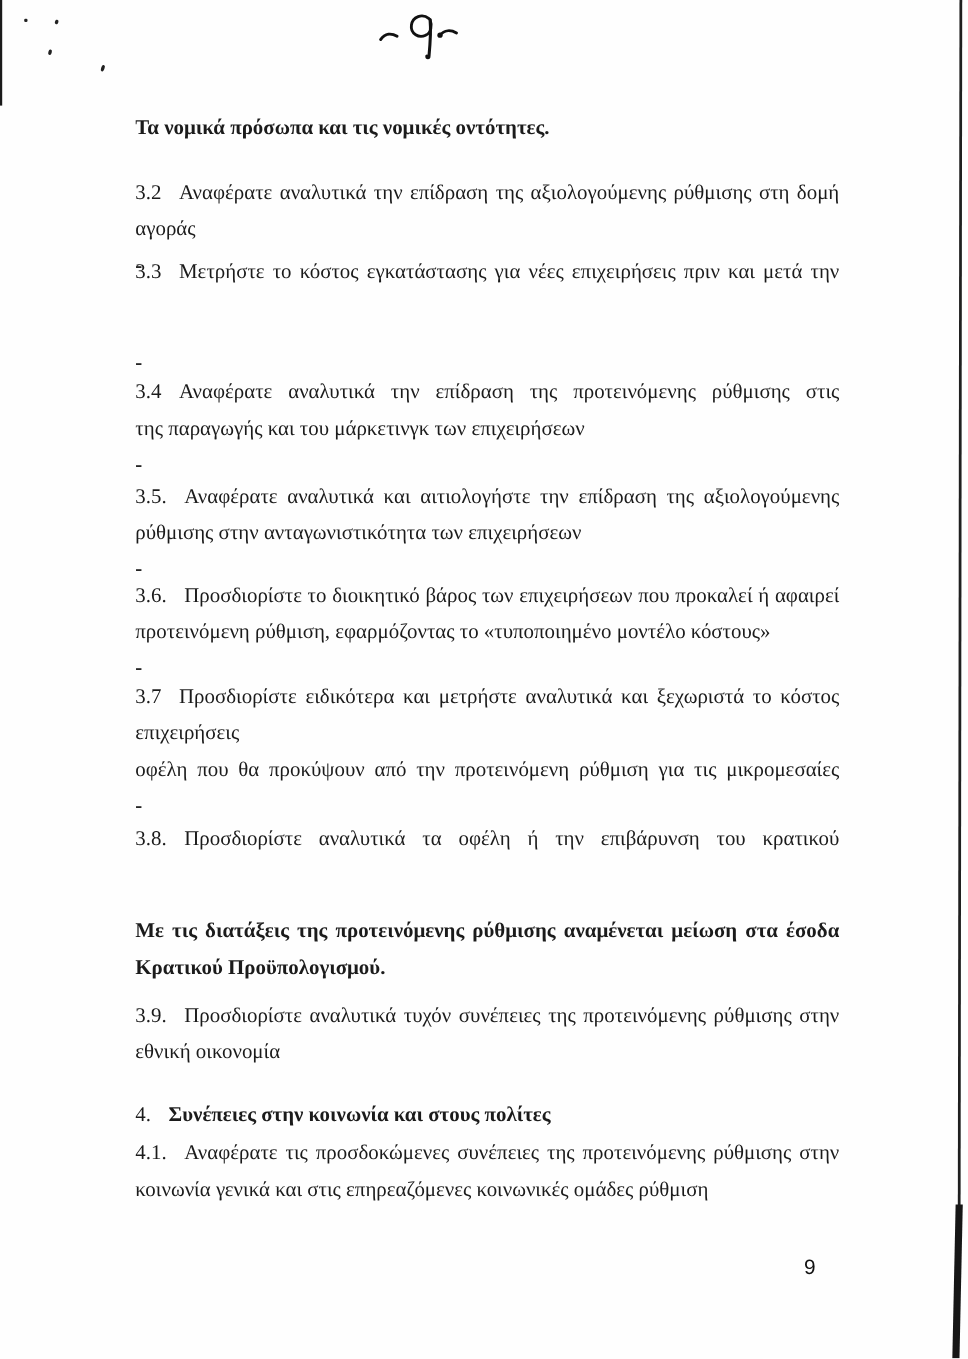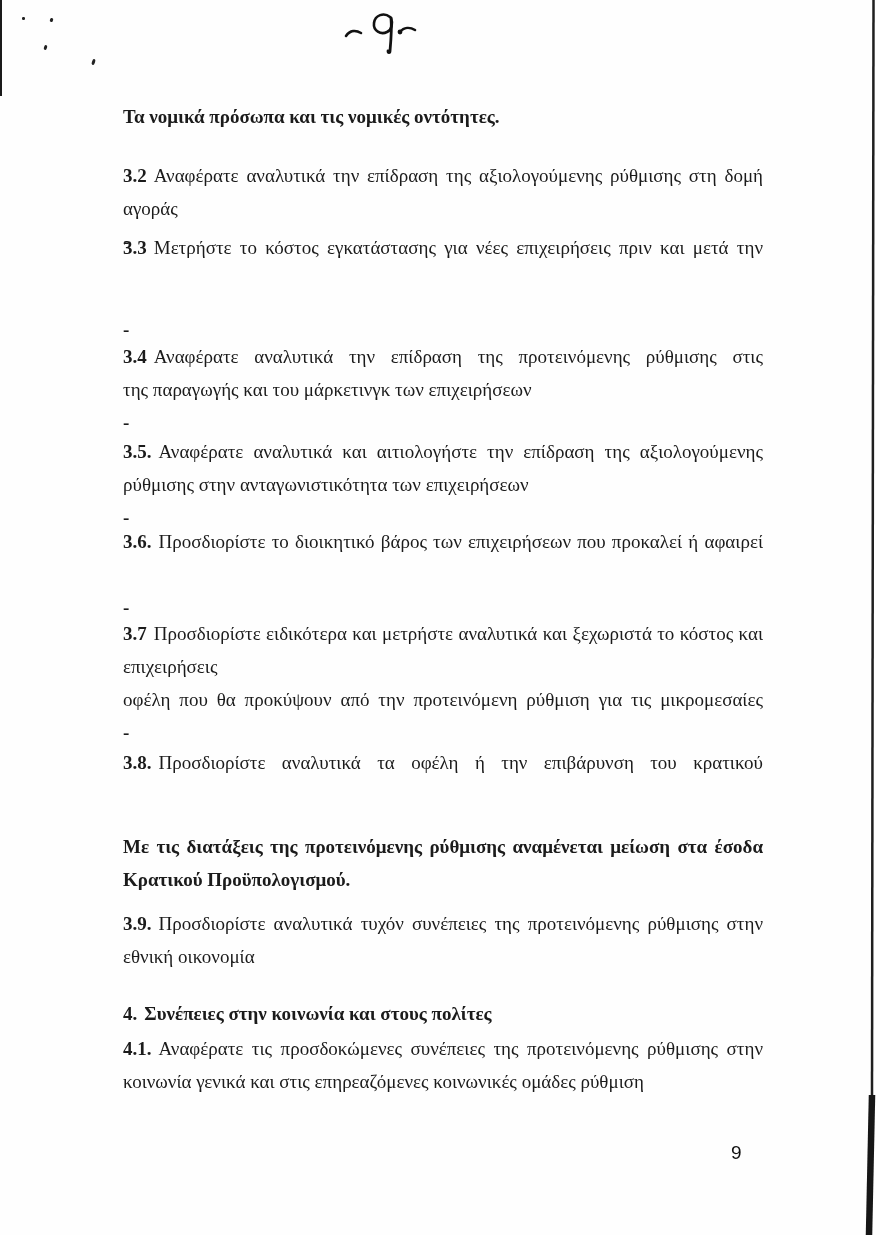--- a/index.html
+++ b/index.html
@@ -20,21 +20,21 @@
     position: absolute;
     left: 123px;
     width: 640px;
     font-size: 19px;
     line-height: 33px;
   }
   .line { height: 33px; overflow: hidden; }
   
   .j { text-align: justify; }
   .j::after { content: ""; display: inline-block; width: 100%; height: 0; }
-  .num { font-weight: bold; margin-right: 7px; }
+  .num { font-weight: normal; margin-right: 16px; }
   .bold { font-weight: bold; }
   .dash { position: absolute; left: 123px; width: 640px; font-size: 19px; line-height: 33px; font-weight: bold; }
   .page-number {
     position: absolute; top: 1142px; left: 731px;
     font-family: "Liberation Sans", "DejaVu Sans", sans-serif;
     font-size: 19px; color: #111;
   }
   .hand-mark { position: absolute; top: 8px; left: 340px; }
   .speck { position: absolute; background: #222; border-radius: 40%; }
   .speck1 { top: 17px; left: 22px; width: 3px; height: 3px; }
@@ -92,20 +92,21 @@
   <div class="dash" style="top:406px">-</div>
 
   <div class="block" style="top:435px">
     <div class="line j"><span class="num">3.5.</span><span>Αναφέρατε αναλυτικά και αιτιολογήστε την επίδραση της αξιολογούμενης</span></div>
     <div class="line"><span>ρύθμισης στην ανταγωνιστικότητα των επιχειρήσεων</span></div>
   </div>
   <div class="dash" style="top:501px">-</div>
 
   <div class="block" style="top:525px">
     <div class="line j"><span class="num">3.6.</span><span>Προσδιορίστε το διοικητικό βάρος των επιχειρήσεων που προκαλεί ή αφαιρεί η</span></div>
+    <div class="line"><span>προτεινόμενη ρύθμιση, εφαρμόζοντας το «τυποποιημένο μοντέλο κόστους»</span></div>
   </div>
   <div class="dash" style="top:591px">-</div>
 
   <div class="block" style="top:617px">
     <div class="line j"><span class="num">3.7</span><span>Προσδιορίστε ειδικότερα και μετρήστε αναλυτικά και ξεχωριστά το κόστος και τα</span></div>
     <div class="line"><span>επιχειρήσεις</span></div>
     <div class="line j"><span>οφέλη που θα προκύψουν από την προτεινόμενη ρύθμιση για τις μικρομεσαίες</span></div>
   </div>
   <div class="dash" style="top:716px">-</div>
 

